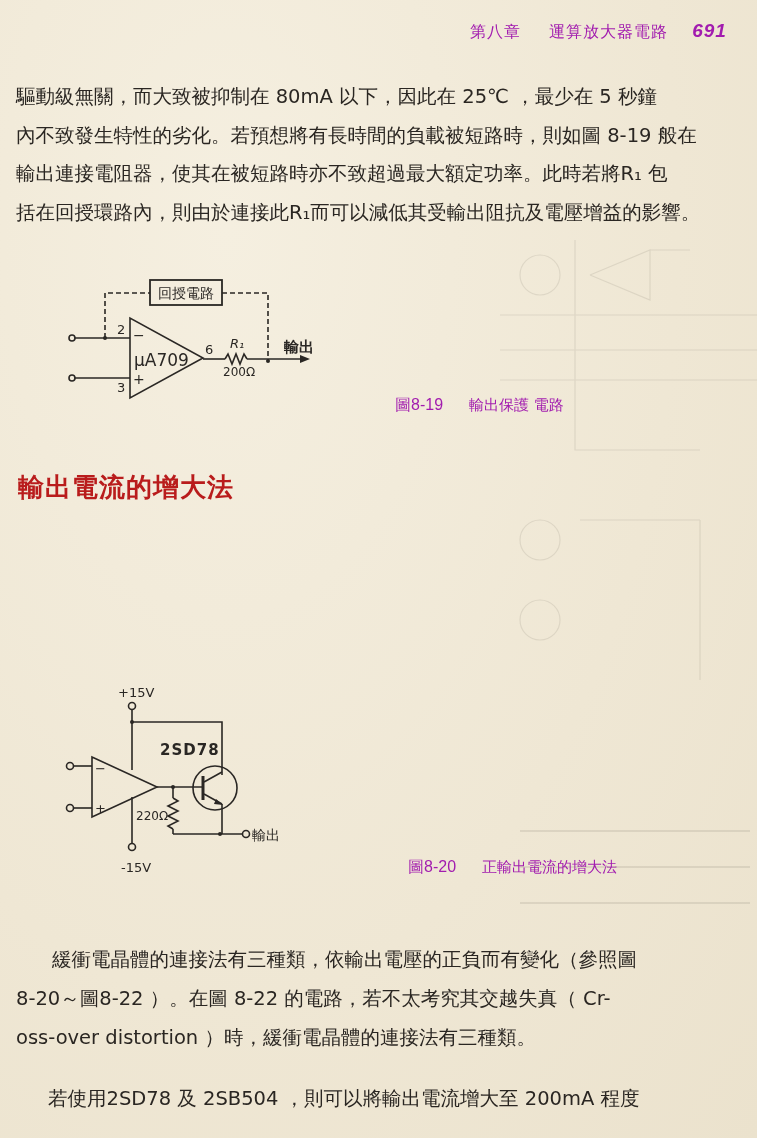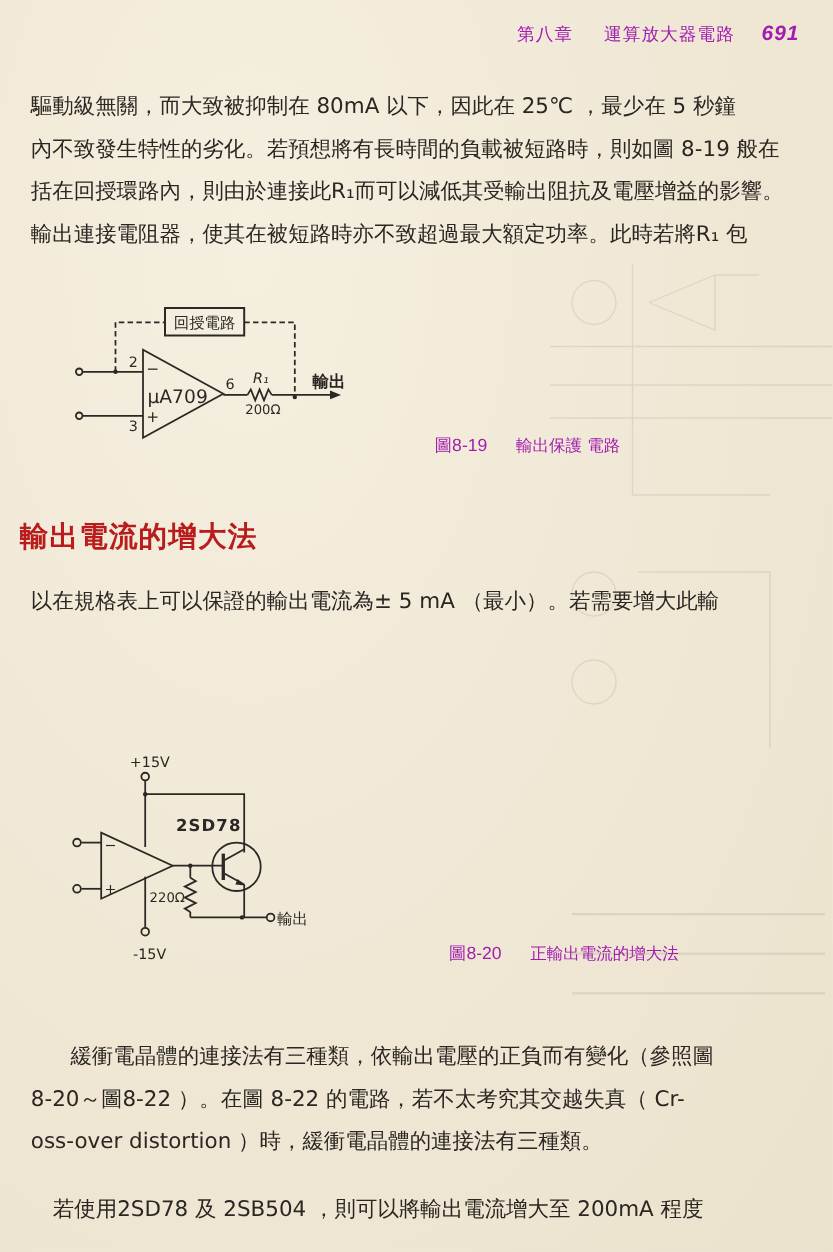--- a/index.html
+++ b/index.html
@@ -10,21 +10,21 @@
     color: #2a2724;
     font-family: "DejaVu Sans", "Liberation Sans", sans-serif;
   }
   .abs { position: absolute; }
   .header {
     left: 470px; top: 20px; font-size: 16px; letter-spacing: 1px; color: #a21caf;
     white-space: nowrap;
   }
   .header .chap { margin-right: 22px; }
   .header .pg { font-family: "Liberation Sans", sans-serif; font-weight: bold; font-style: italic; font-size: 19px; margin-left: 18px; letter-spacing: 1px; }
-  .para { left: 28px; width: 720px; font-size: 19.5px; line-height: 38.5px; color: #2a2622; white-space: nowrap; }
+  .para { left: 16px; width: 720px; font-size: 19.5px; line-height: 38.5px; color: #2a2622; white-space: nowrap; }
   .para div { white-space: nowrap; overflow: visible; }
   .p1 { top: 78px; }
   .heading { left: 18px; top: 470px; font-size: 26px; font-weight: bold; letter-spacing: 1px; color: #b91c1c; }
   .p2 { top: 527px; line-height: 39px; }
   .p3 { top: 940px; line-height: 39px; }
   .p3 .indent { padding-left: 36px; }
   .p4 { top: 1080px; left: 48px; }
   .caption { font-size: 15px; color: #a21caf; white-space: nowrap; }
   .caption .num { font-family: "Liberation Sans", sans-serif; margin-right: 26px; font-size: 16px; }
   .cap1 { left: 395px; top: 395px; }
@@ -58,22 +58,22 @@
 
 <div class="abs header">
   <span class="chap">第八章</span>
   <span>運算放大器電路</span>
   <span class="pg">691</span>
 </div>
 
 <div class="abs para p1">
   <div>驅動級無關，而大致被抑制在 80mA 以下，因此在 25℃ ，最少在 5 秒鐘</div>
   <div>內不致發生特性的劣化。若預想將有長時間的負載被短路時，則如圖 8-19 般在</div>
+  <div>輸出連接電阻器，使其在被短路時亦不致超過最大額定功率。此時若將R₁ 包</div>
   <div>括在回授環路內，則由於連接此R₁而可以減低其受輸出阻抗及電壓增益的影響。</div>
-  <div>輸出連接電阻器，使其在被短路時亦不致超過最大額定功率。此時若將R₁ 包</div>
 </div>
 
 <svg class="abs" style="left:60px;top:270px" width="300" height="140" viewBox="0 0 300 140">
   <g stroke="#2a2724" stroke-width="1.6" fill="none">
 
     <polyline points="45,68 45,23 90,23" stroke-dasharray="5,3"></polyline>
     <polyline points="162,23 208,23 208,92" stroke-dasharray="5,3"></polyline>
     <rect x="90" y="10" width="72" height="25" stroke-width="1.8"></rect>
 
     <circle cx="12" cy="68" r="3"></circle>
@@ -101,21 +101,20 @@
   <text x="163" y="106" font-size="12">200Ω</text>
   <text x="224" y="82" font-size="15" font-weight="bold">輸出</text>
 </svg>
 <div class="abs caption cap1">
   <span class="num">圖8-19</span><span>輸出保護 電路</span>
 </div>
 
 <div class="abs heading">輸出電流的增大法</div>
 
 <div class="abs para p2">
-  <div>以在規格表上可以保證的輸出電流為± 5 mA （最小）。若需要增大此輸</div>
 </div>
 
 <svg class="abs" style="left:60px;top:680px" width="260" height="200" viewBox="0 0 260 200">
   <g stroke="#2a2724" stroke-width="1.6" fill="none">
 
     <circle cx="72" cy="26" r="3.5"></circle>
     <line x1="72" y1="30" x2="72" y2="90"></line>
     <polyline points="72,42 162,42 162,95"></polyline>
 
     <line x1="72" y1="117" x2="72" y2="163"></line>

